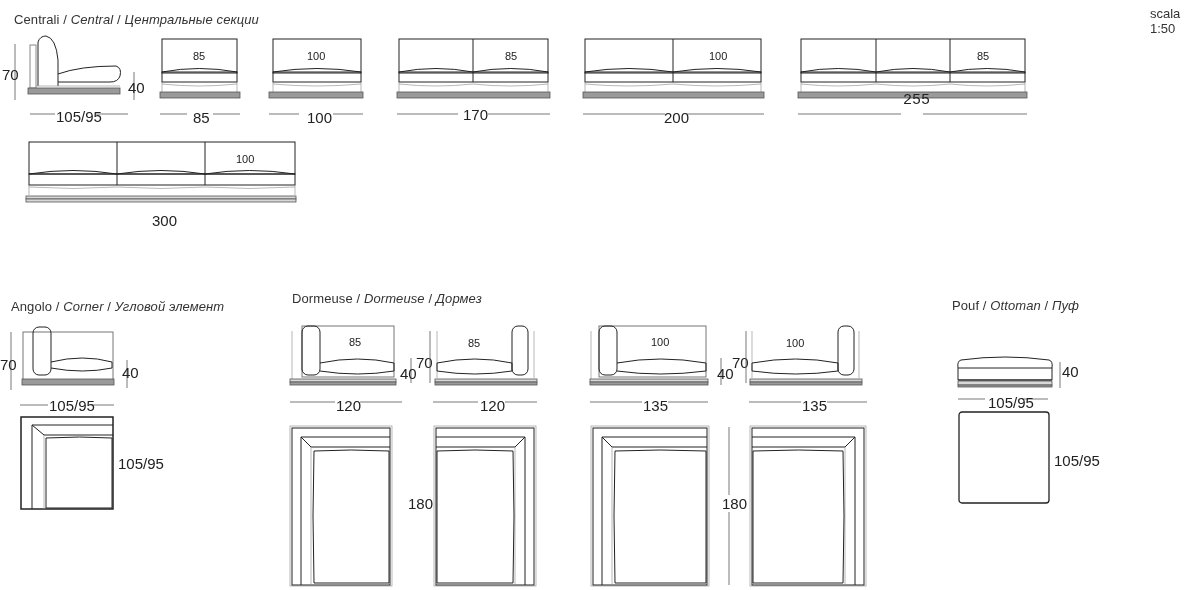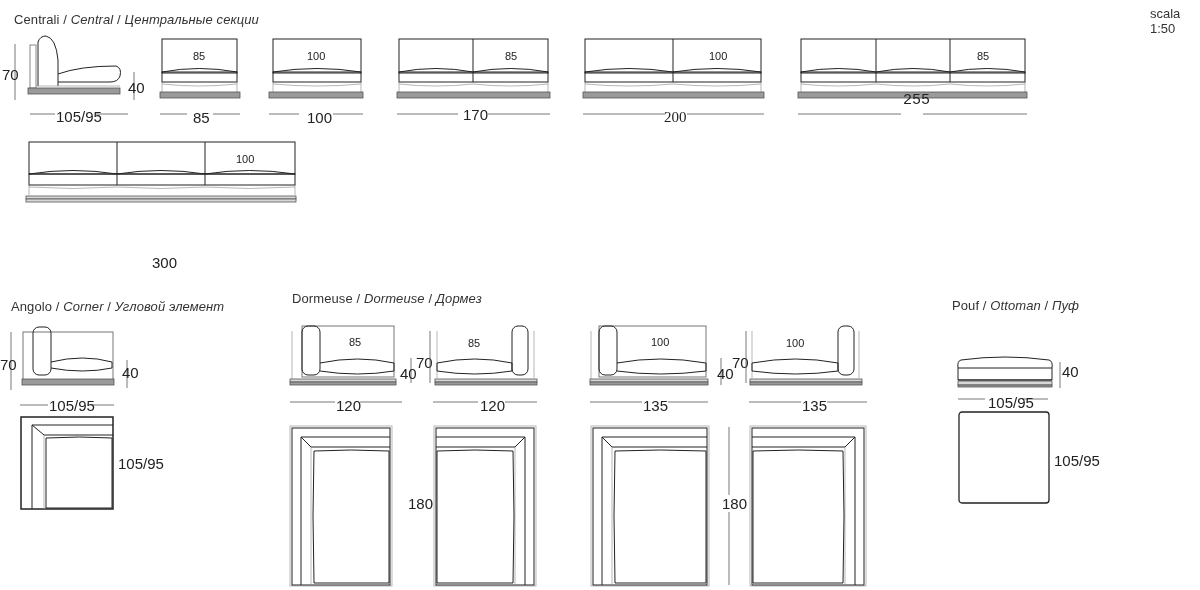--- a/index.html
+++ b/index.html
@@ -99,21 +99,21 @@
     <path class="ln" d="M2 34 Q46 27 90 34 Q134 27 178 34"></path>
     <rect class="ln" x="2" y="34" width="176" height="10"></rect>
     <path class="thin" d="M2 46 Q46 50 90 46 Q134 50 178 46"></path>
     <line class="thin" x1="2" y1="44" x2="2" y2="54"></line>
       <line class="thin" x1="178" y1="44" x2="178" y2="54"></line>
     <rect class="base" x="0" y="54" width="181" height="6"></rect>
     <line class="dl" x1="0" y1="76" x2="82" y2="76"></line>
       <line class="dl" x1="104" y1="76" x2="181" y2="76"></line>
   </svg>
   <div class="abs lbl" style="left:709px;top:50px;">100</div>
-  <div class="abs dim" style="left:664px;top:109px;font-family:Liberation Serif, serif;">200</div>
+  <div class="abs dim" style="left:664px;top:109px;">200</div>
 </div>
 
 <div>
   <svg width="232" height="70" style="left:797px;top:38px;">
     <rect class="ln" x="4" y="1" width="224" height="34"></rect>
     <line class="ln" x1="79" y1="1" x2="79" y2="44"></line>
     <line class="ln" x1="153" y1="1" x2="153" y2="44"></line>
     <path class="ln" d="M4 34 Q41 27 79 34 Q116 27 153 34 Q190 27 228 34"></path>
     <rect class="ln" x="4" y="34" width="224" height="10"></rect>
     <path class="thin" d="M4 46 Q41 50 79 46 Q116 50 153 46 Q190 50 228 46"></path>
@@ -134,21 +134,21 @@
     <line class="ln" x1="180" y1="1" x2="180" y2="44"></line>
     <path class="ln" d="M4 33 Q48 26 92 33 Q136 26 180 33 Q224 26 270 33"></path>
     <rect class="ln" x="4" y="33" width="266" height="11"></rect>
     <path class="thin" d="M4 46 Q48 49 92 46 Q136 49 180 46 Q224 49 270 46"></path>
     <line class="thin" x1="4" y1="44" x2="4" y2="54"></line>
       <line class="thin" x1="270" y1="44" x2="270" y2="54"></line>
     <rect class="base2" x="1" y="55" width="270" height="3"></rect>
     <rect class="base2" x="1" y="58" width="270" height="3"></rect>
   </svg>
   <div class="abs lbl" style="left:236px;top:153px;">100</div>
-  <div class="abs dim" style="left:152px;top:212px;margin-top:42px;">300</div>
+  <div class="abs dim" style="left:152px;top:212px;">300</div>
 </div>
 
 <div class="abs title" style="left:11px;top:299px;">
   <span>Angolo</span> / <i>Corner</i> / <i>Угловой элемент</i>
 </div>
 <div>
   <svg width="130" height="80" style="left:8px;top:322px;">
     <line class="dl" x1="3" y1="10" x2="3" y2="68"></line>
     <rect class="ln" x="15" y="10" width="90" height="48" style="stroke:#777"></rect>
     <rect class="ln" x="25" y="5" width="18" height="48" rx="6"></rect>

